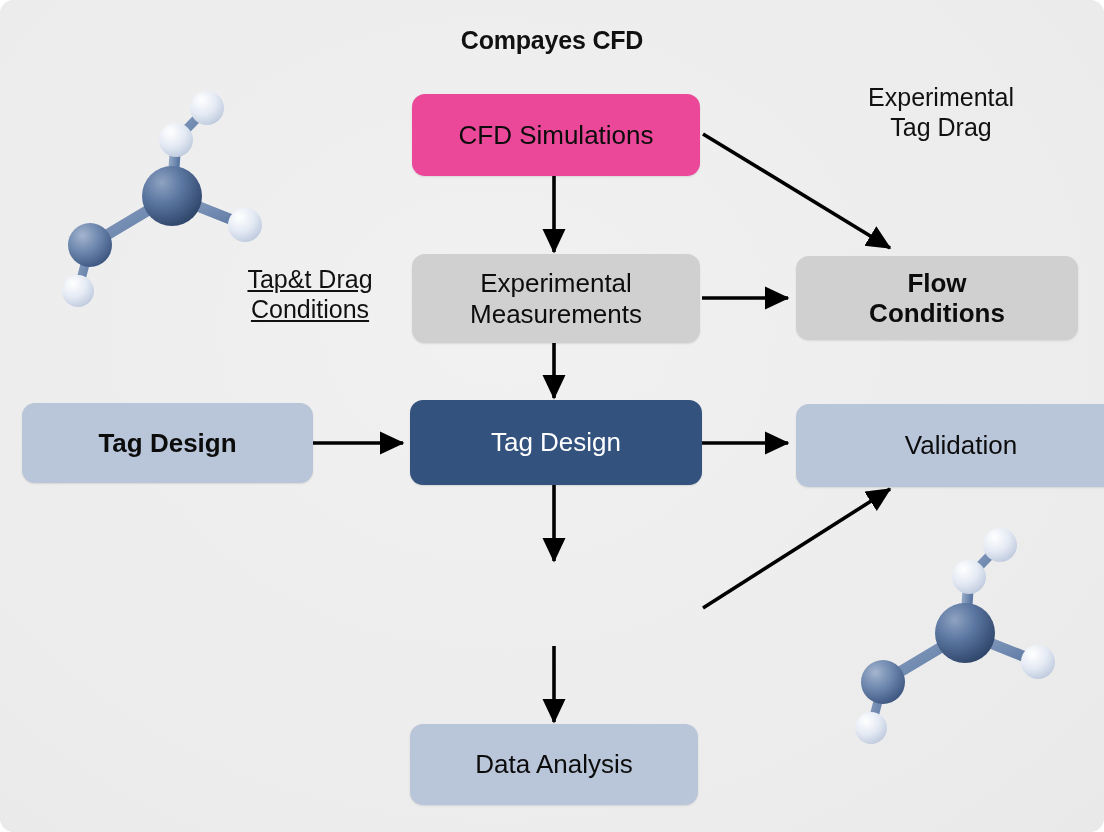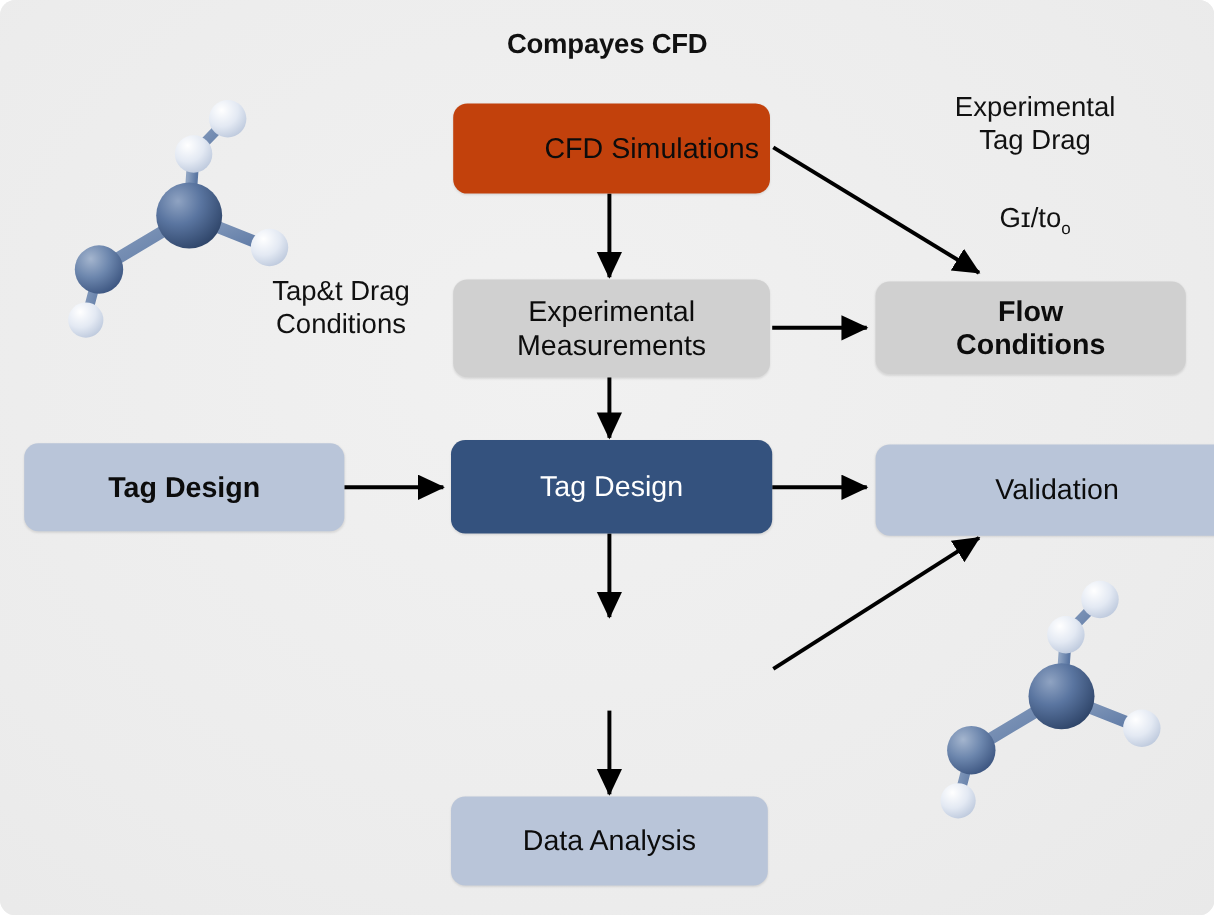--- a/index.html
+++ b/index.html
@@ -53,21 +53,21 @@
     display: flex;
     align-items: center;
     justify-content: center;
     text-align: center;
     font-size: 26px;
     line-height: 1.17;
     color: #0c0c0c;
     padding: 4px 10px;
     box-shadow: 0 1px 2px rgba(0,0,0,0.10);
   }
-  .node.green  { background: #c2410c; justify-content: flex-end; }
+  .node.green  { background: #ec4899; }
   .node.grey   { background: #d0d0d0; }
   .node.blue   { background: #b9c5d9; }
   .node.darkblue { background: #34527e; color: #ffffff; }
   .node.bold   { font-weight: bold; }
 
   .free-label {
     position: absolute;
     font-size: 25px;
     line-height: 1.2;
     color: #111111;
@@ -198,20 +198,19 @@
       <span>Flow<br>Conditions</span>
     </div>
 
     <div class="node blue" style="left:796px; top:404px; width:330px; height:83px;">
       <span>Validation</span>
     </div>
   </div>
 
   <div class="layer" id="labels">
 
-    <div class="free-label" style="left:212px; top:250px; width:196px;">Tap&amp;t Drag<br>Conditions</div>
+    <div class="free-label" style="left:212px; top:264px; width:196px;text-decoration:underline;">Tap&amp;t Drag<br>Conditions</div>
 
     <div class="free-label" style="left:816px; top:82px; width:250px;">Experimental<br>Tag Drag</div>
 
-    <div class="free-label sub-line" style="left:856px; top:183px; width:170px;"><span>Gɪ/to</span><sub>o</sub></div>
   </div>
 
 </div>
 
 </body></html>

